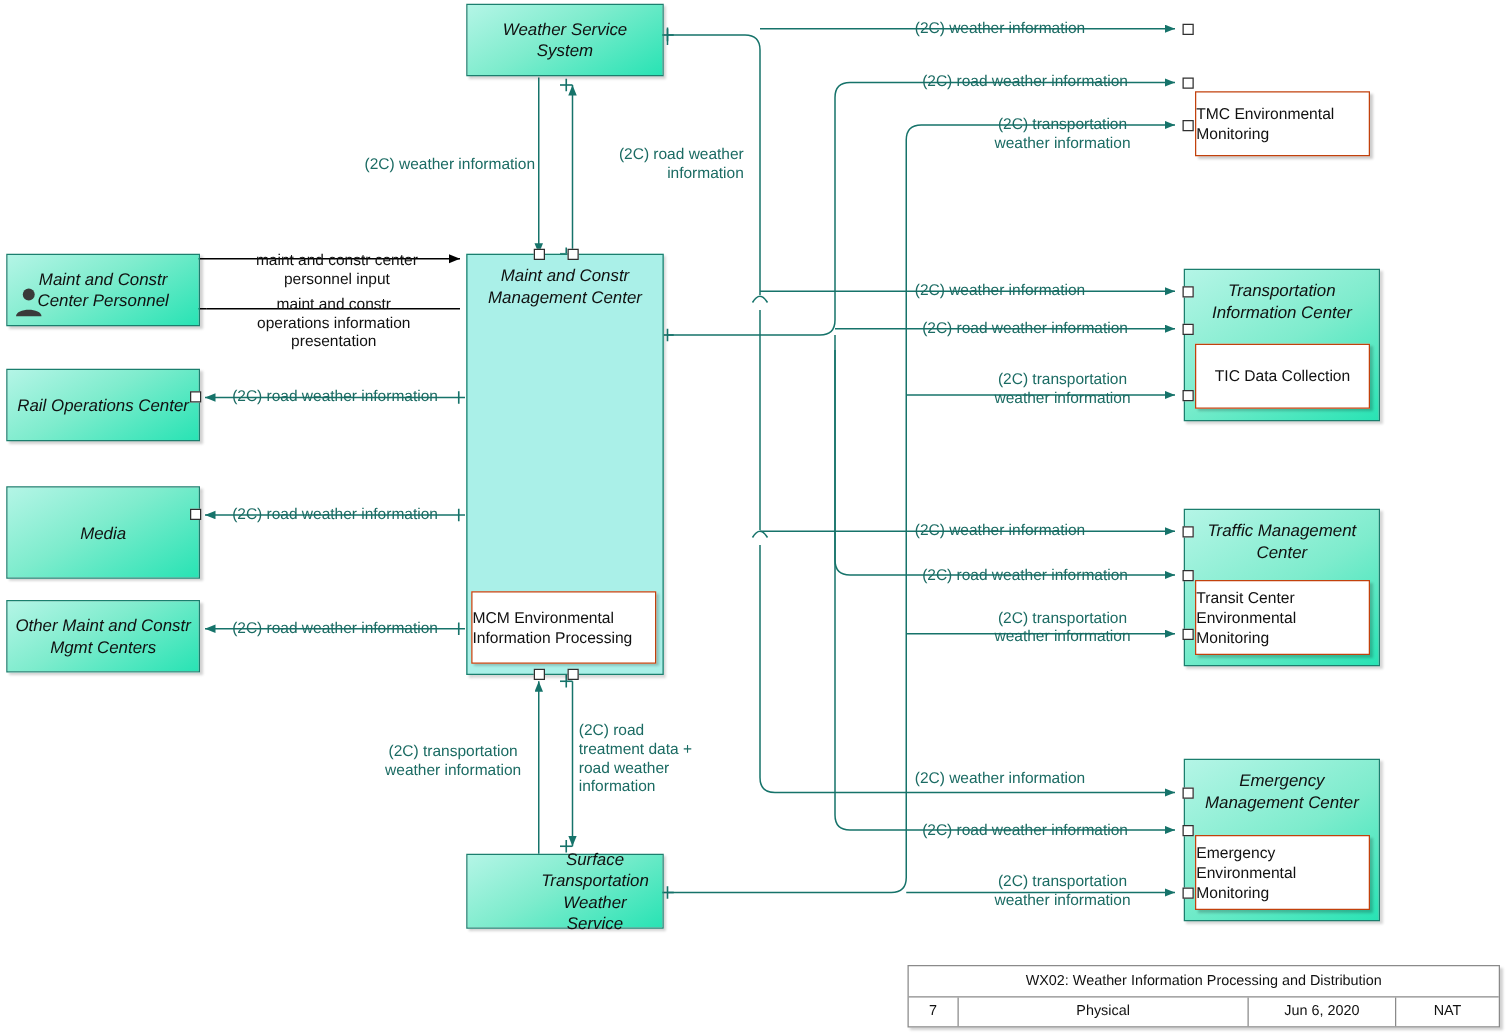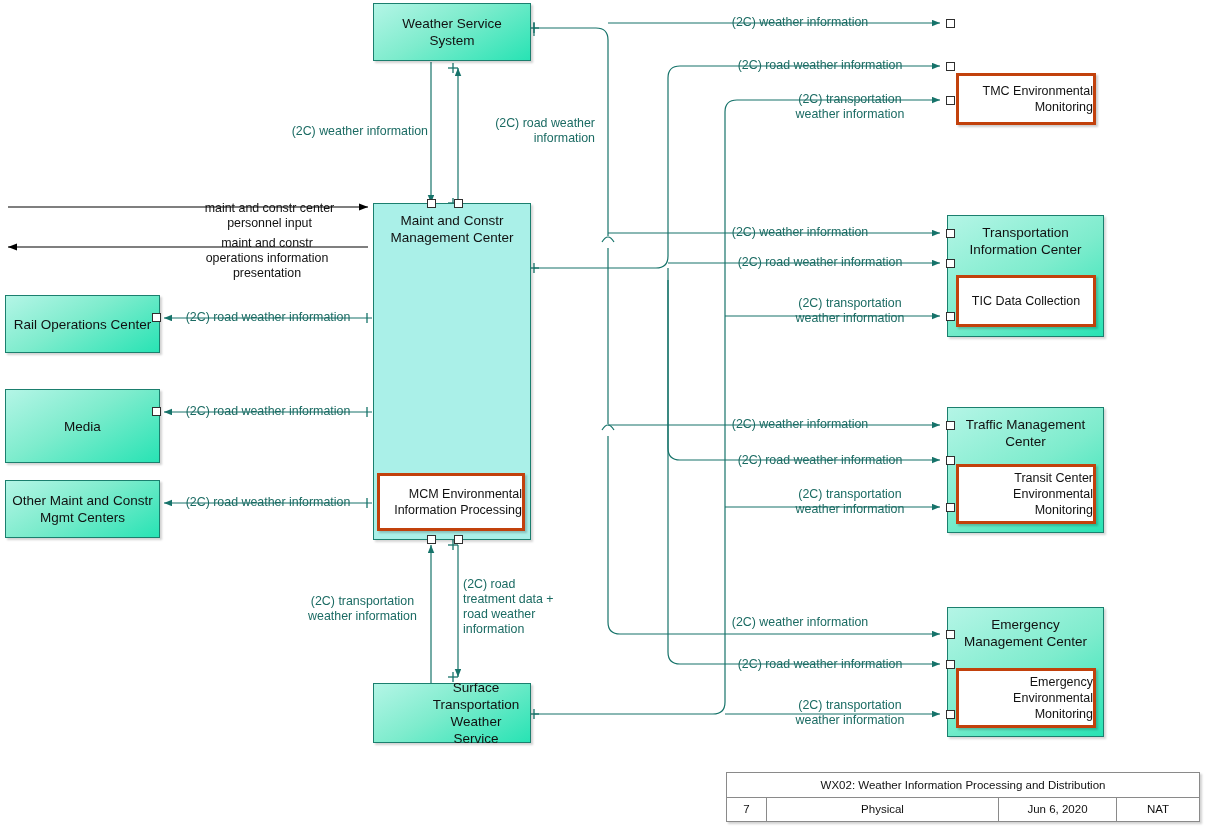--- a/index.html
+++ b/index.html
@@ -8,27 +8,27 @@
 
   
   #edges{position:absolute;left:0;top:0;width:1208px;height:827px;}
 
   
   .node{position:absolute;box-sizing:border-box;border:1px solid #1b7f6e;
         display:flex;align-items:center;justify-content:center;text-align:center;
         color:#111;font-size:13.5px;line-height:17px;
         background:linear-gradient(150deg,#b4f5e6 0%,#7eeccd 45%,#28e3b4 100%);
         box-shadow:2px 2px 2px rgba(0,0,0,.18);}
-  .node .cap{padding:0 6px;}
+  .node .cap{padding:0 6px;font-style:italic;}
   .node.plain{background:#aaf0e8;box-shadow:2px 2px 2px rgba(0,0,0,.16);
               align-items:flex-start;justify-content:center;}
   .node.plain .cap{padding-top:8px;}
-  .subnode{position:absolute;box-sizing:border-box;border:3px solid #c2410c;
+  .subnode{position:absolute;box-sizing:border-box;border:1px solid #c2410c;
            background:#ffffff;display:flex;align-items:center;justify-content:center;
-           text-align:right;color:#111;font-size:12.5px;line-height:16px;
+           text-align:left;color:#111;font-size:12.5px;line-height:16px;
            box-shadow:2px 2px 2px rgba(0,0,0,.20);}
 
   
   .person{position:absolute;left:4px;bottom:6px;width:26px;height:26px;}
 
   
   .port{position:absolute;width:9px;height:9px;box-sizing:border-box;
         border:1px solid #2f2f2f;background:#ffffff;}
 
   
@@ -126,20 +126,27 @@
         <path d="M367,407 L367,417"></path>
         <path d="M367,498 L367,508"></path>
       </g>
     </g>
   </svg>
 
   <div class="node" style="left:373px;top:3px;width:158px;height:58px;">
     <span class="cap">Weather Service System</span>
   </div>
 
+  <div class="node" style="left:5px;top:203px;width:155px;height:58px;">
+    <svg class="person" viewBox="0 0 24 24">
+      <circle cx="12" cy="7" r="4.4" fill="#3a3a3a"></circle>
+      <path d="M2.6,23 C2.6,16.6 21.4,16.6 21.4,23 Z" fill="#3a3a3a"></path>
+    </svg>
+    <span class="cap">Maint and Constr Center Personnel</span>
+  </div>
 
   <div class="node" style="left:5px;top:295px;width:155px;height:58px;">
     <span class="cap">Rail Operations Center</span>
   </div>
   <div class="port" style="left:152px;top:313px;"></div>
 
   <div class="node" style="left:5px;top:389px;width:155px;height:74px;">
     <span class="cap">Media</span>
   </div>
   <div class="port" style="left:152px;top:407px;"></div>

